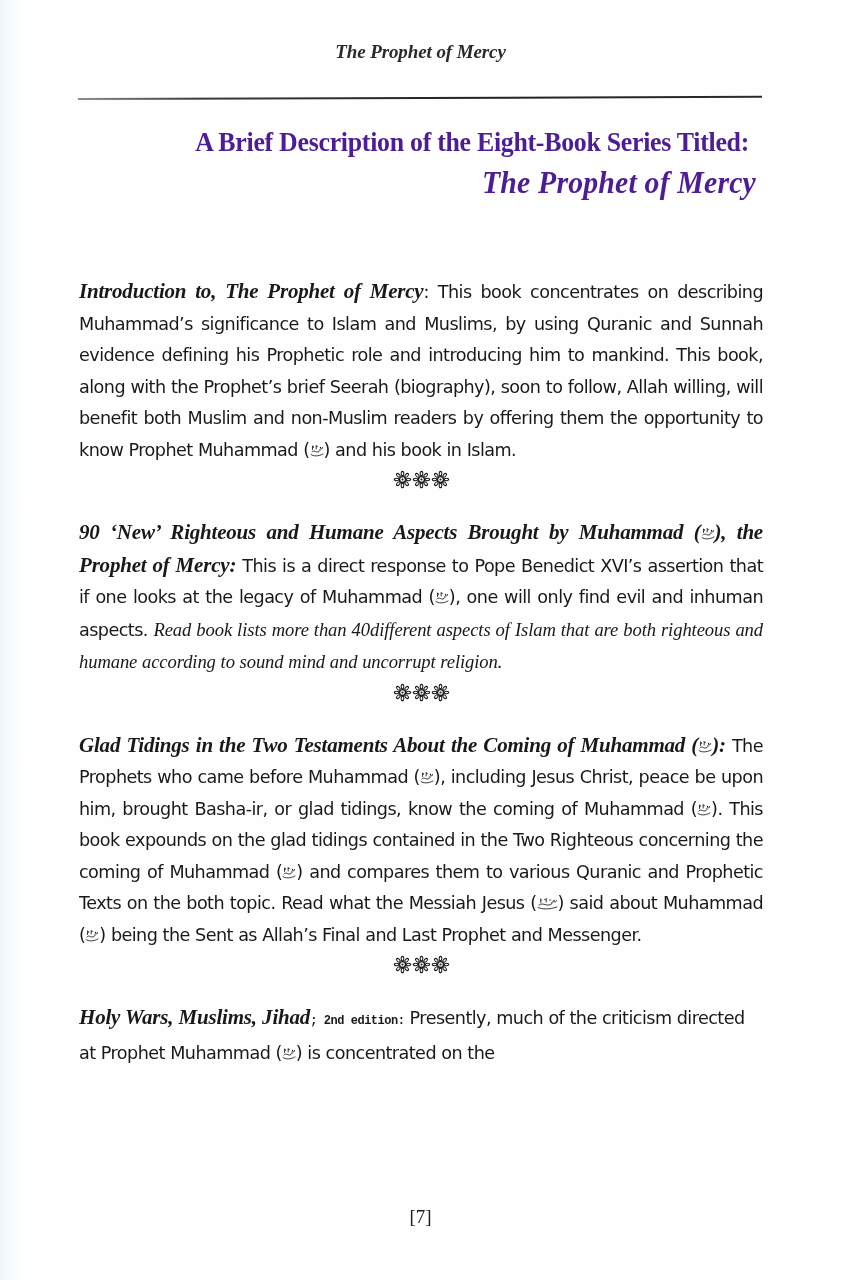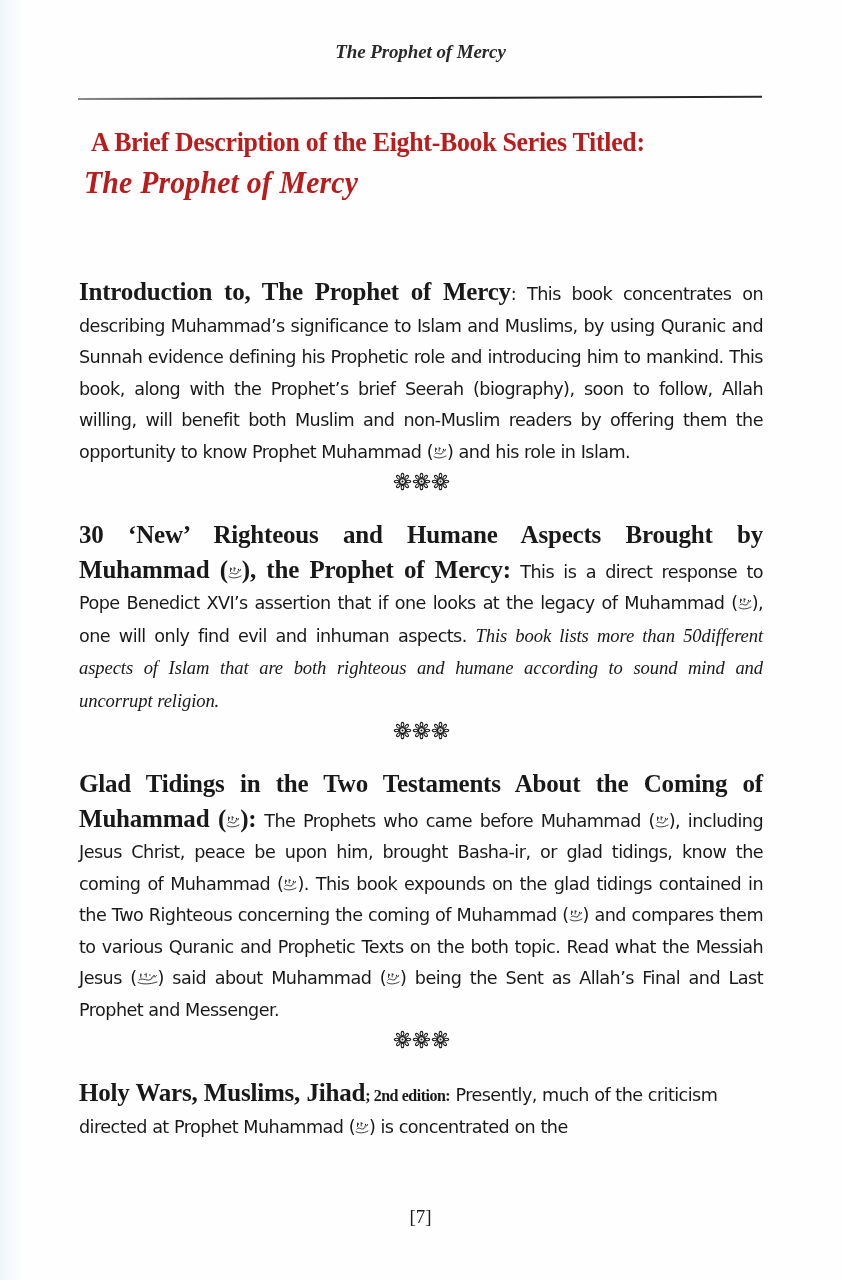--- a/index.html
+++ b/index.html
@@ -50,22 +50,22 @@
     background: linear-gradient(to right, #8d8d8d 0%, #3a3a3a 18%, #222 60%, #2b2b2b 100%);
     transform: rotate(-0.18deg);
     transform-origin: left center;
   }
 
   .title-block {
     position: absolute;
     left: 70px;
     top: 126px;
     width: 700px;
-    text-align: left;
-    color: #b91c1c;
+    text-align: right;
+    color: #4c1d95;
   }
   .title-line1 {
     font-family: "Liberation Serif", "DejaVu Serif", serif;
     font-weight: 700;
     font-size: 27.5px;
     letter-spacing: -0.3px;
     transform: scaleX(0.94);
     transform-origin: center;
     white-space: nowrap;
   }
@@ -97,28 +97,29 @@
     letter-spacing: -0.55px;
     word-spacing: 0.2px;
     color: #191919;
     text-justify: inter-word;
   }
   p.para:last-child { text-align: left; }
 
   .lead {
     font-family: "Liberation Serif", "DejaVu Serif", serif;
     font-weight: 700;
-    font-size: 25px;
+    font-style: italic;
+    font-size: 21px;
     letter-spacing: -0.2px;
   }
   .lead-up {
-    font-family: Liberation Serif, serif;
+    font-family: Liberation Mono, monospace;
     font-weight: 700;
     font-style: normal;
-    font-size: 16px;
+    font-size: 12px;
     letter-spacing: -0.5px;
   }
   .em {
   }
   .tail-italic {
     font-family: "Liberation Serif", "DejaVu Serif", serif;
     font-style: italic;
     font-size: 18.6px;
     letter-spacing: -0.1px;
   }
@@ -178,21 +179,21 @@
             <g stroke="#151515" fill="none" stroke-width="1.7" stroke-linecap="round">
               <path d="M2,21 C7,25 16.8,25 26,20"></path>
               <path d="M4,16 C8.4,9 14,22 20.16,13"></path>
               <path d="M5.04,11 L5.04,4"></path>
               <path d="M12.32,10 L12.32,3"></path>
               <path d="M19.040000000000003,12 C21.84,5 24.64,14 25,7"></path>
               <circle cx="7" cy="6" r="1.3" fill="#151515" stroke="none"></circle>
               <circle cx="14" cy="5" r="1.3" fill="#151515" stroke="none"></circle>
               <circle cx="21" cy="7" r="1.3" fill="#151515" stroke="none"></circle>
             </g>
-          </svg></span><span>) and his role in Islam.</span></p>
+          </svg></span><span>) and his book in Islam.</span></p>
       <div class="ornament-row"><span class="orn"><svg viewBox="0 0 100 100" width="19" height="19">
             <g fill="#1a1a1a">
               <ellipse cx="81.00" cy="50.00" rx="15" ry="9.5" transform="rotate(0.00 81.00 50.00)"></ellipse>
               <ellipse cx="71.92" cy="71.92" rx="15" ry="9.5" transform="rotate(45.00 71.92 71.92)"></ellipse>
               <ellipse cx="50.00" cy="81.00" rx="15" ry="9.5" transform="rotate(90.00 50.00 81.00)"></ellipse>
               <ellipse cx="28.08" cy="71.92" rx="15" ry="9.5" transform="rotate(135.00 28.08 71.92)"></ellipse>
               <ellipse cx="19.00" cy="50.00" rx="15" ry="9.5" transform="rotate(180.00 19.00 50.00)"></ellipse>
               <ellipse cx="28.08" cy="28.08" rx="15" ry="9.5" transform="rotate(225.00 28.08 28.08)"></ellipse>
               <ellipse cx="50.00" cy="19.00" rx="15" ry="9.5" transform="rotate(270.00 50.00 19.00)"></ellipse>
               <ellipse cx="71.92" cy="28.08" rx="15" ry="9.5" transform="rotate(315.00 71.92 28.08)"></ellipse>
@@ -253,21 +254,21 @@
               <ellipse cx="19.00" cy="50.00" rx="8.5" ry="4.2" transform="rotate(180.00 19.00 50.00)"></ellipse>
               <ellipse cx="28.08" cy="28.08" rx="8.5" ry="4.2" transform="rotate(225.00 28.08 28.08)"></ellipse>
               <ellipse cx="50.00" cy="19.00" rx="8.5" ry="4.2" transform="rotate(270.00 50.00 19.00)"></ellipse>
               <ellipse cx="71.92" cy="28.08" rx="8.5" ry="4.2" transform="rotate(315.00 71.92 28.08)"></ellipse>
             </g>
             <circle cx="50" cy="50" r="19" fill="#1a1a1a"></circle>
             <circle cx="50" cy="50" r="12" fill="#fefefe"></circle>
             <circle cx="50" cy="50" r="5.5" fill="#1a1a1a"></circle>
           </svg></span></div>
       <div class="gap-lg"></div>
-      <p class="para"><span class="lead">30 ‘New’ Righteous and Humane Aspects Brought by Muhammad (</span><span class="glyph" title="صلى الله عليه وسلم"><svg viewBox="0 0 28 30" width="14" height="15">
+      <p class="para"><span class="lead">90 ‘New’ Righteous and Humane Aspects Brought by Muhammad (</span><span class="glyph" title="صلى الله عليه وسلم"><svg viewBox="0 0 28 30" width="14" height="15">
             <g stroke="#151515" fill="none" stroke-width="1.7" stroke-linecap="round">
               <path d="M2,21 C7,25 16.8,25 26,20"></path>
               <path d="M4,16 C8.4,9 14,22 20.16,13"></path>
               <path d="M5.04,11 L5.04,4"></path>
               <path d="M12.32,10 L12.32,3"></path>
               <path d="M19.040000000000003,12 C21.84,5 24.64,14 25,7"></path>
               <circle cx="7" cy="6" r="1.3" fill="#151515" stroke="none"></circle>
               <circle cx="14" cy="5" r="1.3" fill="#151515" stroke="none"></circle>
               <circle cx="21" cy="7" r="1.3" fill="#151515" stroke="none"></circle>
             </g>
@@ -275,21 +276,21 @@
             <g stroke="#151515" fill="none" stroke-width="1.7" stroke-linecap="round">
               <path d="M2,21 C7,25 16.8,25 26,20"></path>
               <path d="M4,16 C8.4,9 14,22 20.16,13"></path>
               <path d="M5.04,11 L5.04,4"></path>
               <path d="M12.32,10 L12.32,3"></path>
               <path d="M19.040000000000003,12 C21.84,5 24.64,14 25,7"></path>
               <circle cx="7" cy="6" r="1.3" fill="#151515" stroke="none"></circle>
               <circle cx="14" cy="5" r="1.3" fill="#151515" stroke="none"></circle>
               <circle cx="21" cy="7" r="1.3" fill="#151515" stroke="none"></circle>
             </g>
-          </svg></span><span>), one will only find evil and inhuman aspects. </span><span class="tail-italic">This book lists more than </span><span class="tail-italic num">50</span><span class="tail-italic">different aspects of Islam that are both righteous and humane according to sound mind and uncorrupt religion.</span></p>
+          </svg></span><span>), one will only find evil and inhuman aspects. </span><span class="tail-italic">Read book lists more than </span><span class="tail-italic num">40</span><span class="tail-italic">different aspects of Islam that are both righteous and humane according to sound mind and uncorrupt religion.</span></p>
       <div class="ornament-row"><span class="orn"><svg viewBox="0 0 100 100" width="19" height="19">
             <g fill="#1a1a1a">
               <ellipse cx="81.00" cy="50.00" rx="15" ry="9.5" transform="rotate(0.00 81.00 50.00)"></ellipse>
               <ellipse cx="71.92" cy="71.92" rx="15" ry="9.5" transform="rotate(45.00 71.92 71.92)"></ellipse>
               <ellipse cx="50.00" cy="81.00" rx="15" ry="9.5" transform="rotate(90.00 50.00 81.00)"></ellipse>
               <ellipse cx="28.08" cy="71.92" rx="15" ry="9.5" transform="rotate(135.00 28.08 71.92)"></ellipse>
               <ellipse cx="19.00" cy="50.00" rx="15" ry="9.5" transform="rotate(180.00 19.00 50.00)"></ellipse>
               <ellipse cx="28.08" cy="28.08" rx="15" ry="9.5" transform="rotate(225.00 28.08 28.08)"></ellipse>
               <ellipse cx="50.00" cy="19.00" rx="15" ry="9.5" transform="rotate(270.00 50.00 19.00)"></ellipse>
               <ellipse cx="71.92" cy="28.08" rx="15" ry="9.5" transform="rotate(315.00 71.92 28.08)"></ellipse>

